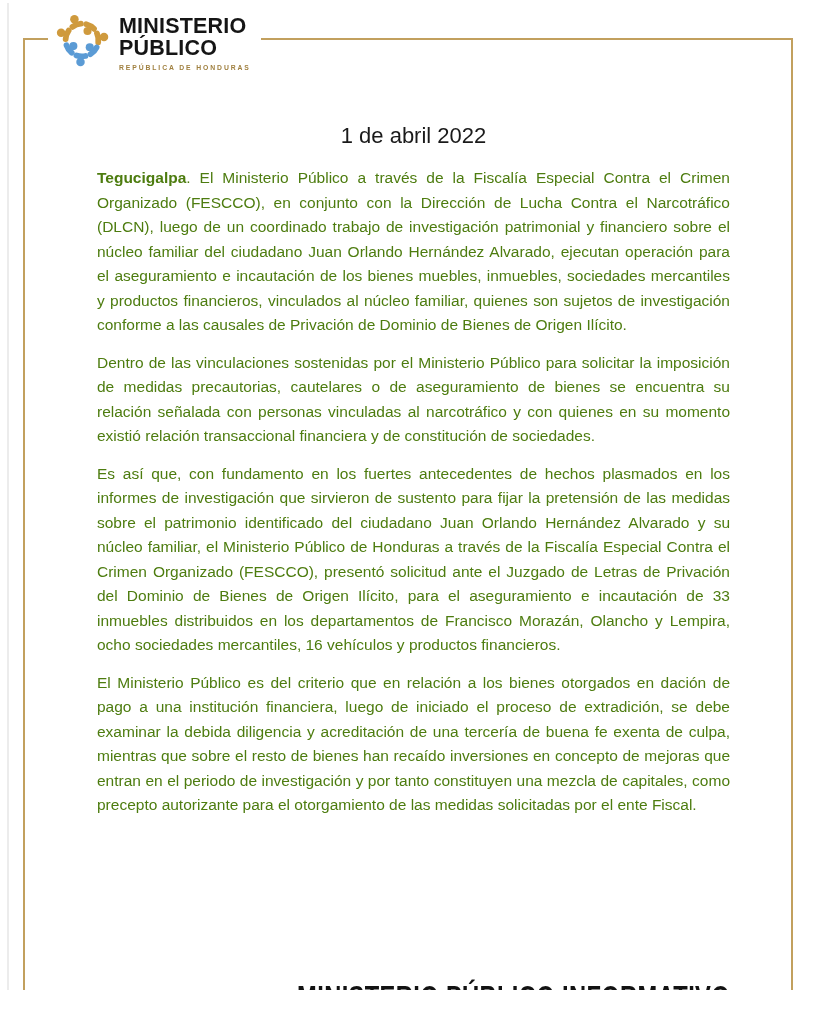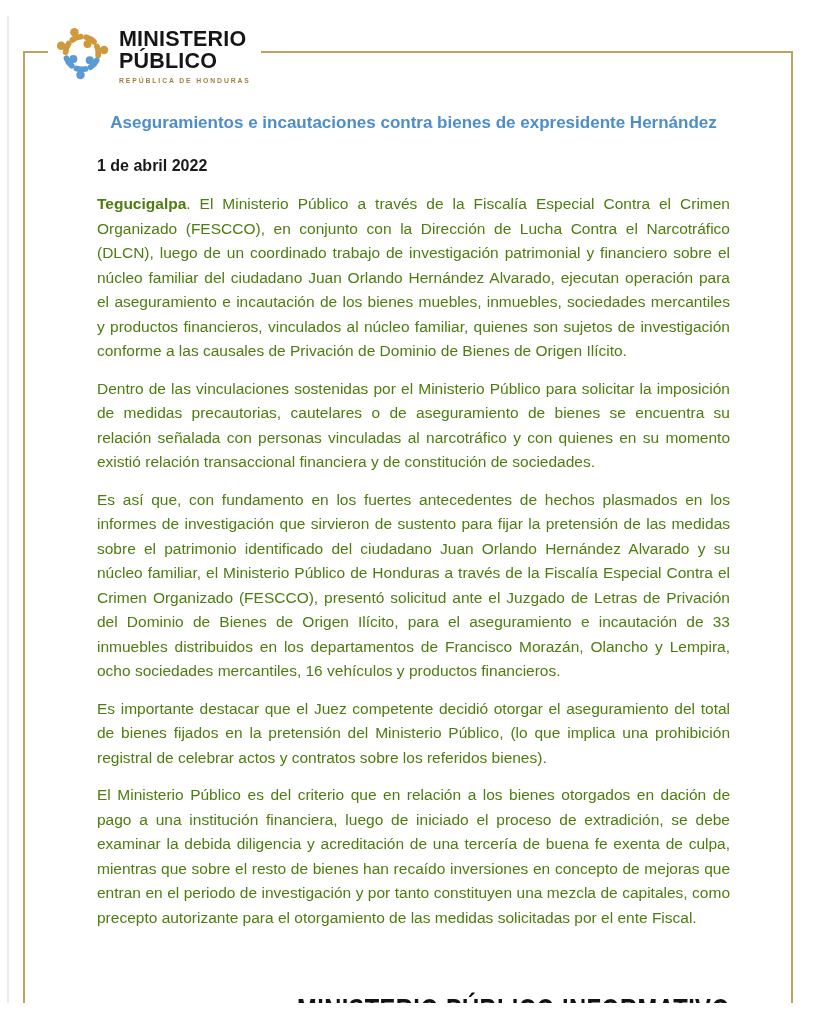--- a/index.html
+++ b/index.html
@@ -4,21 +4,21 @@
 <style>
   * { margin: 0; padding: 0; box-sizing: border-box; }
   html, body { background: #ffffff; }
   .page {
     position: relative;
     width: 815px;
     height: 987px;
     background: #ffffff;
     overflow: hidden;
     font-family: "Liberation Sans", sans-serif;
-    margin: 16px auto;
+    margin: 3px auto;
   }
   
   .scan-edge {
     position: absolute; left: 7px; top: 0; width: 2px; height: 1024px;
     background: #ececec;
   }
   
   .gold { background: #c2a05e; position: absolute; }
   .frame-top    { left: 23px;  top: 35px;   width: 770px; height: 2px; }
   .frame-left   { left: 23px;  top: 35px;   width: 2px;   height: 972px; }
@@ -48,22 +48,22 @@
   .content {
     position: absolute; left: 97px; top: 96px; width: 633px;
     color: #202020;
   }
   .doc-title {
     font-size: 17px; font-weight: bold; color: #4d8dca;
     text-align: center; line-height: 1.25;
   }
   .doc-date {
     margin-top: 24px;
-    font-size: 16px; font-weight: bold; color: #1a1a1a;
-    text-align: left;
+    font-size: 22px; font-weight: normal; color: #1a1a1a;
+    text-align: center;
   }
   .body-text { margin-top: 17px; }
   .body-text p {
     font-size: 15.5px; line-height: 24.5px;
     text-align: justify;
     color: #4d7c0f;
     margin-bottom: 13px;
   }
   .body-text p strong { font-weight: bold; }
 
@@ -113,27 +113,25 @@
       </g>
     </svg>
     <div class="logo-text">
       <div class="logo-name">MINISTERIO</div>
       <div class="logo-name">PÚBLICO</div>
       <div class="logo-sub">REPÚBLICA DE HONDURAS</div>
     </div>
   </div>
 
   <div class="content">
-    <div class="doc-title">Aseguramientos e incautaciones contra bienes de expresidente Hernández</div>
     <div class="doc-date">1 de abril 2022</div>
 
     <div class="body-text">
       <p><strong>Tegucigalpa</strong><span>. El Ministerio Público a través de la Fiscalía Especial Contra el Crimen Organizado (FESCCO), en conjunto con la Dirección de Lucha Contra el Narcotráfico (DLCN), luego de un coordinado trabajo de investigación patrimonial y financiero sobre el núcleo familiar del ciudadano Juan Orlando Hernández Alvarado, ejecutan operación para el aseguramiento e incautación de los bienes muebles, inmuebles, sociedades mercantiles y productos financieros, vinculados al núcleo familiar, quienes son sujetos de investigación conforme a las causales de Privación de Dominio de Bienes de Origen Ilícito.</span></p>
       <p>Dentro de las vinculaciones sostenidas por el Ministerio Público para solicitar la imposición de medidas precautorias, cautelares o de aseguramiento de bienes se encuentra su relación señalada con personas vinculadas al narcotráfico y con quienes en su momento existió relación transaccional financiera y de constitución de sociedades.</p>
       <p>Es así que, con fundamento en los fuertes antecedentes de hechos plasmados en los informes de investigación que sirvieron de sustento para fijar la pretensión de las medidas sobre el patrimonio identificado del ciudadano Juan Orlando Hernández Alvarado y su núcleo familiar, el Ministerio Público de Honduras a través de la Fiscalía Especial Contra el Crimen Organizado (FESCCO), presentó solicitud ante el Juzgado de Letras de Privación del Dominio de Bienes de Origen Ilícito, para el aseguramiento e incautación de 33 inmuebles distribuidos en los departamentos de Francisco Morazán, Olancho y Lempira, ocho sociedades mercantiles, 16 vehículos y productos financieros.</p>
-      <p>Es importante destacar que el Juez competente decidió otorgar el aseguramiento del total de bienes fijados en la pretensión del Ministerio Público, (lo que implica una prohibición registral de celebrar actos y contratos sobre los referidos bienes).</p>
       <p>El Ministerio Público es del criterio que en relación a los bienes otorgados en dación de pago a una institución financiera, luego de iniciado el proceso de extradición, se debe examinar la debida diligencia y acreditación de una tercería de buena fe exenta de culpa, mientras que sobre el resto de bienes han recaído inversiones en concepto de mejoras que entran en el periodo de investigación y por tanto constituyen una mezcla de capitales, como precepto autorizante para el otorgamiento de las medidas solicitadas por el ente Fiscal.</p>
     </div>
   </div>
 
   <div class="footer-banner">MINISTERIO PÚBLICO INFORMATIVO</div>
 
 </div>
 
 </body></html>

